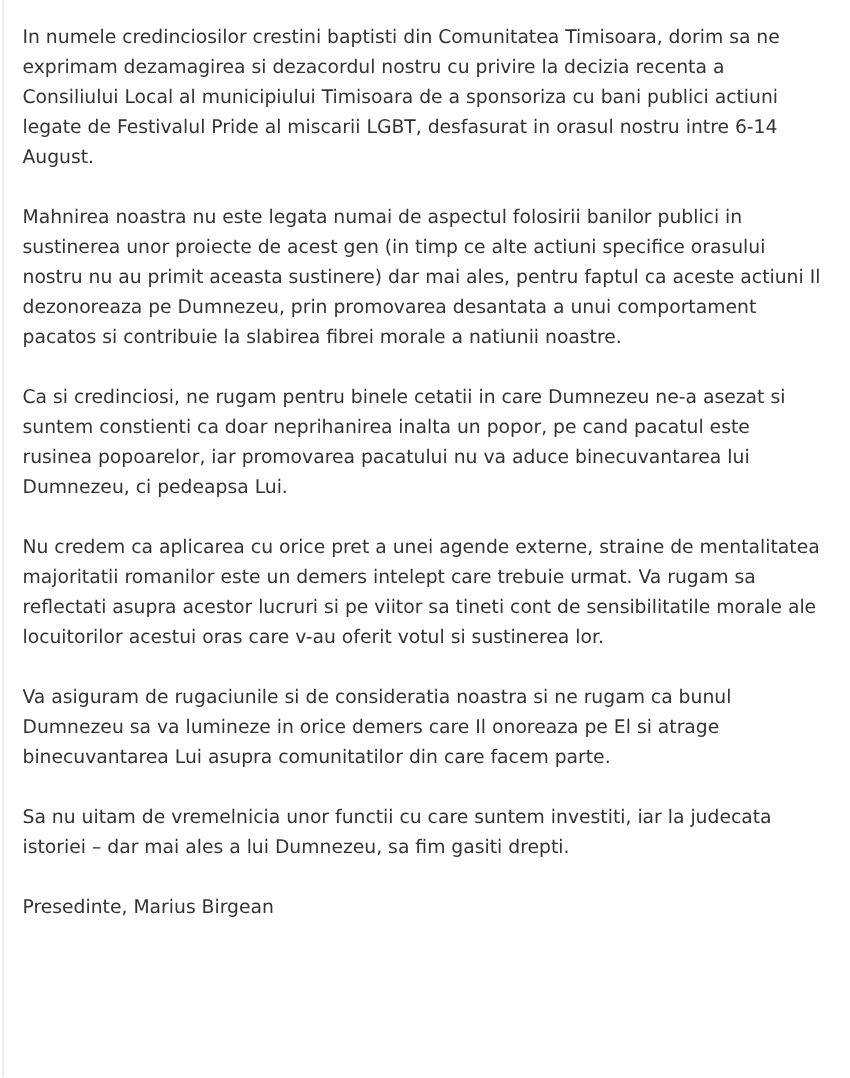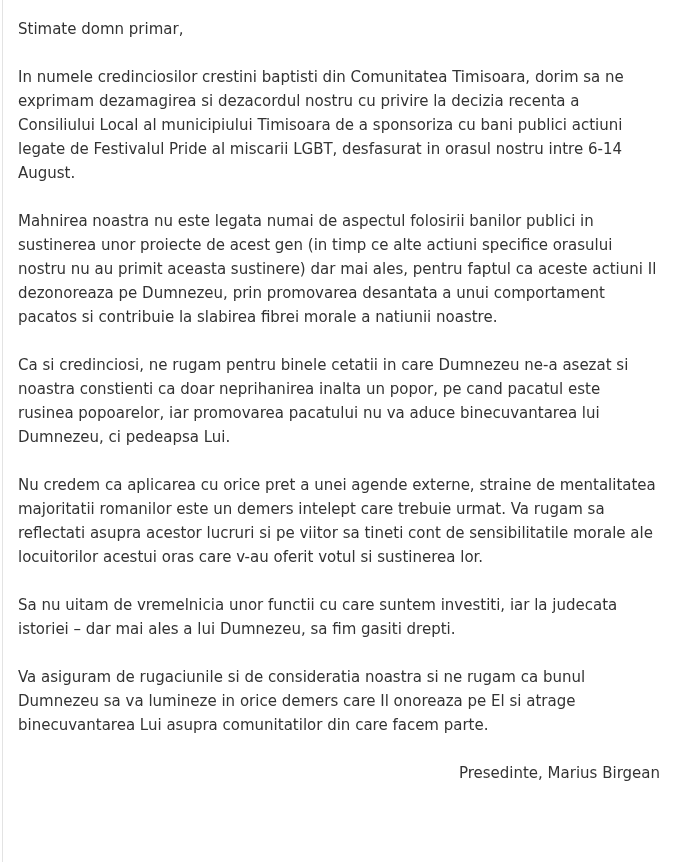--- a/index.html
+++ b/index.html
@@ -22,29 +22,27 @@
     font-size: 15px;
     line-height: 24px;
     color: #333333;
     -webkit-font-smoothing: antialiased;
   }
   .page p {
     margin: 0 0 24px 0;
   }
   .page p:last-child {
     margin-bottom: 0;
-    text-align: right;
   }
 </style>
 </head>
 <body>
 
 <div class="page">
-  <p>Stimate domn primar,</p>
   <p>In numele credinciosilor crestini baptisti din Comunitatea Timisoara, dorim sa ne exprimam dezamagirea si dezacordul nostru cu privire la decizia recenta a Consiliului Local al municipiului Timisoara de a sponsoriza cu bani publici actiuni legate de Festivalul Pride al miscarii LGBT, desfasurat in orasul nostru intre 6-14 August.</p>
   <p>Mahnirea noastra nu este legata numai de aspectul folosirii banilor publici in sustinerea unor proiecte de acest gen (in timp ce alte actiuni specifice orasului nostru nu au primit aceasta sustinere) dar mai ales, pentru faptul ca aceste actiuni Il dezonoreaza pe Dumnezeu, prin promovarea desantata a unui comportament pacatos si contribuie la slabirea fibrei morale a natiunii noastre.</p>
-  <p>Ca si credinciosi, ne rugam pentru binele cetatii in care Dumnezeu ne-a asezat si noastra constienti ca doar neprihanirea inalta un popor, pe cand pacatul este rusinea popoarelor, iar promovarea pacatului nu va aduce binecuvantarea lui Dumnezeu, ci pedeapsa Lui.</p>
+  <p>Ca si credinciosi, ne rugam pentru binele cetatii in care Dumnezeu ne-a asezat si suntem constienti ca doar neprihanirea inalta un popor, pe cand pacatul este rusinea popoarelor, iar promovarea pacatului nu va aduce binecuvantarea lui Dumnezeu, ci pedeapsa Lui.</p>
   <p>Nu credem ca aplicarea cu orice pret a unei agende externe, straine de mentalitatea majoritatii romanilor este un demers intelept care trebuie urmat. Va rugam sa reflectati asupra acestor lucruri si pe viitor sa tineti cont de sensibilitatile morale ale locuitorilor acestui oras care v-au oferit votul si sustinerea lor.</p>
+  <p>Va asiguram de rugaciunile si de consideratia noastra si ne rugam ca bunul Dumnezeu sa va lumineze in orice demers care Il onoreaza pe El si atrage binecuvantarea Lui asupra comunitatilor din care facem parte.</p>
   <p>Sa nu uitam de vremelnicia unor functii cu care suntem investiti, iar la judecata istoriei – dar mai ales a lui Dumnezeu, sa fim gasiti drepti.</p>
-  <p>Va asiguram de rugaciunile si de consideratia noastra si ne rugam ca bunul Dumnezeu sa va lumineze in orice demers care Il onoreaza pe El si atrage binecuvantarea Lui asupra comunitatilor din care facem parte.</p>
   <p>Presedinte, Marius Birgean</p>
 
 </div>
 
 </body></html>

